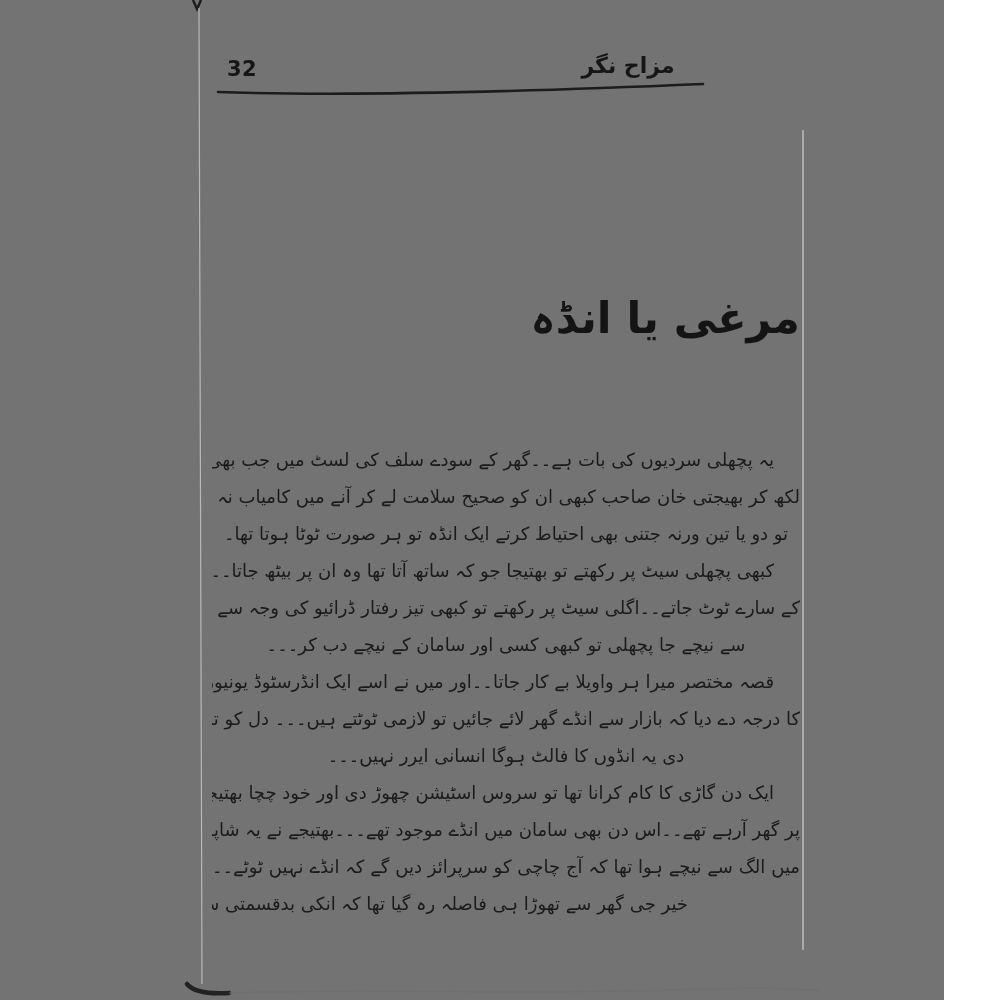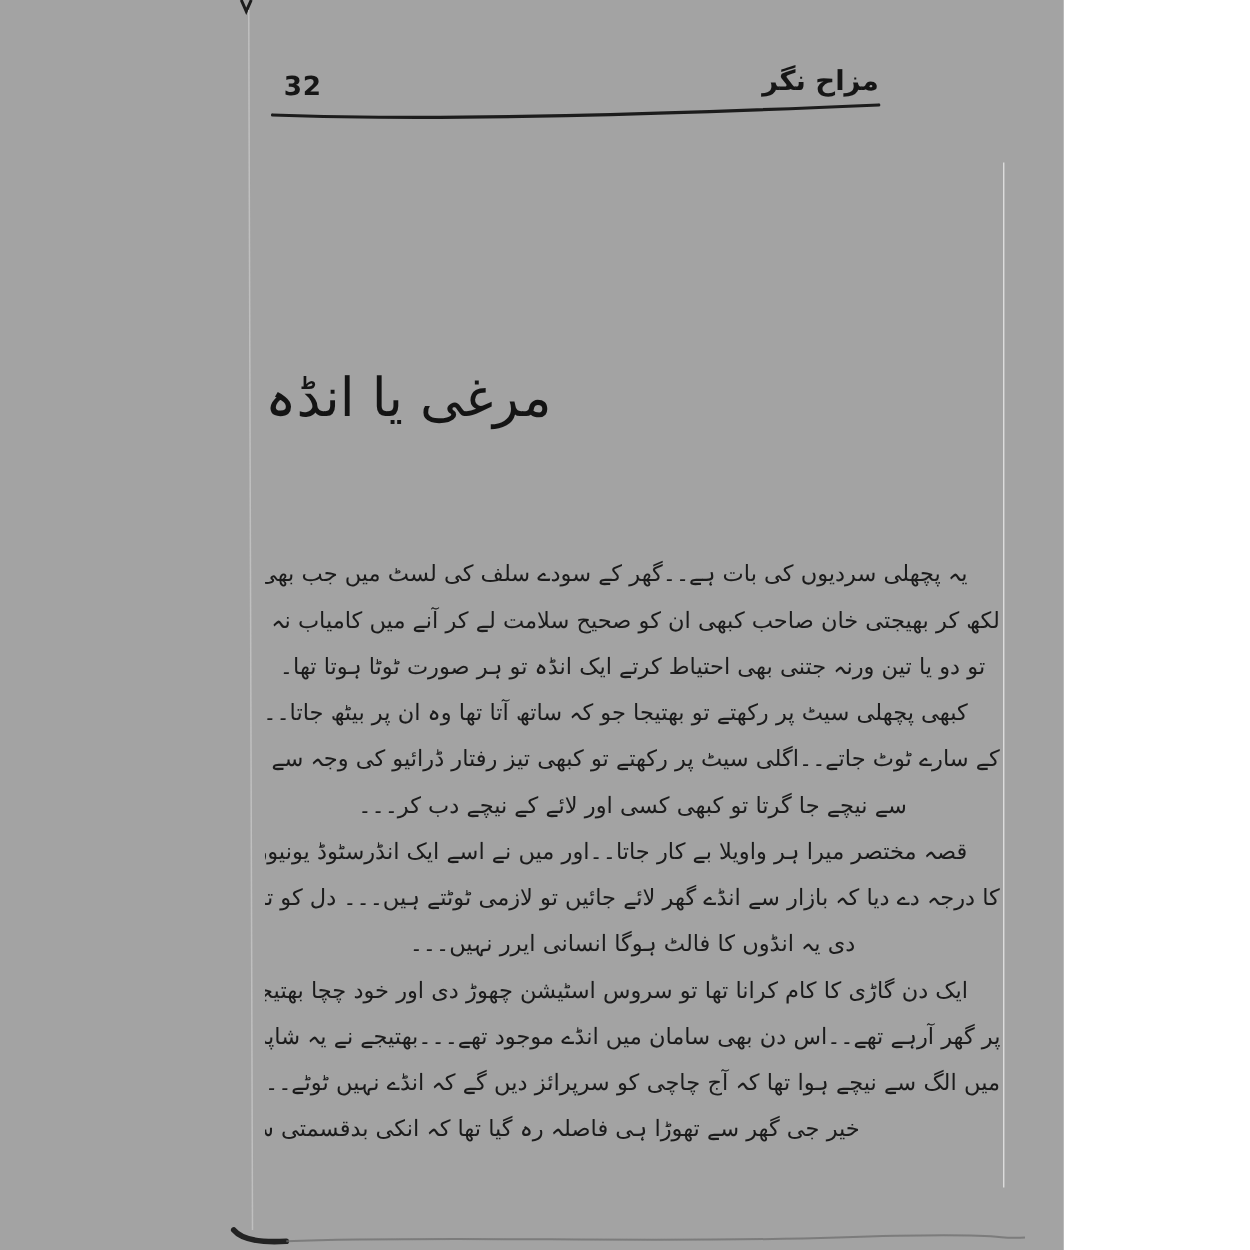--- a/index.html
+++ b/index.html
@@ -1,56 +1,56 @@
 <!DOCTYPE html>
 <html lang="ur"><head>
 <meta charset="utf-8">
 <style>
   html, body { margin: 0; padding: 0; background: #ffffff; }
   .canvas {
     position: relative;
-    width: 851px;
+    width: 944px;
     height: 1000px;
-    background: #a3a3a3;
+    background: #737373;
     overflow: hidden;
     font-family: "DejaVu Sans", sans-serif;
     color: #1a1a1a;
   }
   
   .page-number {
     position: absolute;
     left: 227px;
     top: 57px;
     font-size: 21px;
     font-weight: bold;
     letter-spacing: 0.5px;
     color: #161616;
   }
   .book-title {
     position: absolute;
     left: 553px;
     top: 53px;
     width: 150px;
-    text-align: right;
+    text-align: center;
     direction: rtl;
     font-size: 22px;
     font-weight: bold;
     color: #161616;
     white-space: nowrap;
   }
   
   .chapter-title {
     position: absolute;
     left: 212px;
     top: 293px;
     width: 588px;
-    text-align: left;
+    text-align: right;
     direction: rtl;
     font-size: 43px;
-    font-weight: normal;
+    font-weight: bold;
     color: #141414;
   }
   
   .body-text {
     position: absolute;
     left: 212px;
     top: 441px;
     width: 588px;
     direction: rtl;
   }
@@ -98,21 +98,21 @@
 
   <div class="body-text">
     <div class="para">
       <div class="ln indent">یہ پچھلی سردیوں کی بات ہے۔۔گھر کے سودے سلف کی لسٹ میں جب بھی انڈے</div>
       <div class="ln">لکھ کر بھیجتی خان صاحب کبھی ان کو صحیح سلامت لے کر آنے میں کامیاب نہ ہوئے۔۔اول</div>
       <div class="ln center">تو دو یا تین ورنہ جتنی بھی احتیاط کرتے ایک انڈہ تو ہر صورت ٹوٹا ہوتا تھا۔</div>
     </div>
     <div class="para">
       <div class="ln indent">کبھی پچھلی سیٹ پر رکھتے تو بھتیجا جو کہ ساتھ آتا تھا وہ ان پر بیٹھ جاتا۔۔سارے</div>
       <div class="ln">کے سارے ٹوٹ جاتے۔۔اگلی سیٹ پر رکھتے تو کبھی تیز رفتار ڈرائیو کی وجہ سے شاپر سیٹ</div>
-      <div class="ln center">سے نیچے جا گرتا تو کبھی کسی اور لائے کے نیچے دب کر۔۔۔</div>
+      <div class="ln center">سے نیچے جا پچھلی تو کبھی کسی اور سامان کے نیچے دب کر۔۔۔</div>
     </div>
     <div class="para">
       <div class="ln indent">قصہ مختصر میرا ہر واویلا بے کار جاتا۔۔اور میں نے اسے ایک انڈرسٹوڈ یونیورسل لاء</div>
       <div class="ln">کا درجہ دے دیا کہ بازار سے انڈے گھر لائے جائیں تو لازمی ٹوٹتے ہیں۔۔۔ دل کو تسلی</div>
       <div class="ln center">دی یہ انڈوں کا فالٹ ہوگا انسانی ایرر نہیں۔۔۔</div>
     </div>
     <div class="para">
       <div class="ln indent">ایک دن گاڑی کا کام کرانا تھا تو سروس اسٹیشن چھوڑ دی اور خود چچا بھتیجا موٹر سائیکل</div>
       <div class="ln">پر گھر آرہے تھے۔۔اس دن بھی سامان میں انڈے موجود تھے۔۔۔بھتیجے نے یہ شاپر ہاتھ</div>
       <div class="ln">میں الگ سے نیچے ہوا تھا کہ آج چاچی کو سرپرائز دیں گے کہ انڈے نہیں ٹوٹے۔۔</div>

